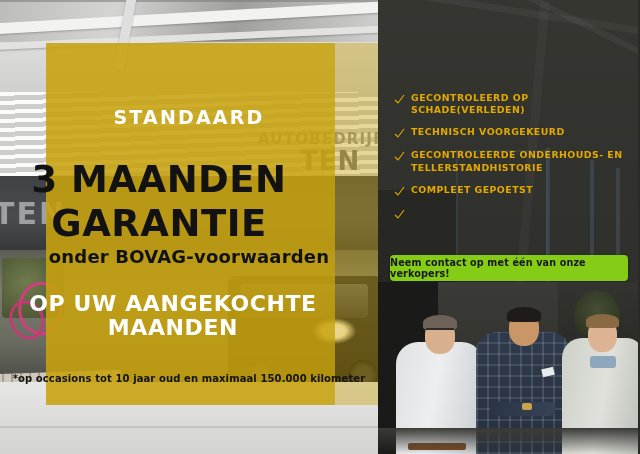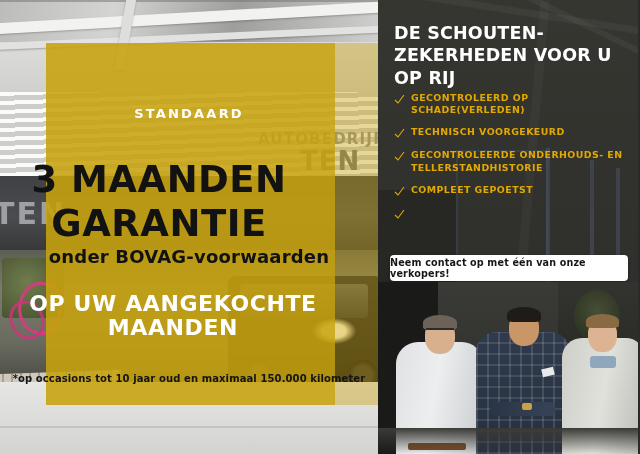--- a/index.html
+++ b/index.html
@@ -76,21 +76,21 @@
 
   
   .yellow-overlay { position:absolute; left:46px; top:43px; width:289px; height:362px;
       background:rgba(199,163,14,.80); }
   .yellow-wide { position:absolute; left:46px; top:43px; width:334px; height:362px;
       background:rgba(199,163,14,.42); }
 
   .left-content { position:absolute; left:0; top:0; width:378px; height:454px; }
 
   .lbl-standaard { position:absolute; left:0; top:106px; width:378px; text-align:center;
-      color:#ffffff; font-weight:700; font-size:13px; letter-spacing:2.2px;
+      color:#ffffff; font-weight:700; font-size:19px; letter-spacing:2.2px;
       font-family:"DejaVu Sans", sans-serif; }
 
   .lbl-big { position:absolute; left:0; width:318px; text-align:center;
       color:#121212; font-weight:700; font-size:37px; letter-spacing:.5px;
       font-family:"DejaVu Sans", sans-serif; line-height:1; }
   .lbl-big.l1 { top:161px; }
   .lbl-big.l2 { top:205px; }
 
   .lbl-bovag { position:absolute; left:0; top:246px; width:378px; text-align:center;
       color:#121212; font-weight:700; font-size:18px; letter-spacing:.2px;
@@ -133,21 +133,21 @@
       font-family:"DejaVu Sans", sans-serif; }
 
   .rp-list { position:absolute; left:16px; top:92px; width:244px; }
   .rp-item { display:flex; align-items:flex-start; gap:6px; margin-bottom:10px; }
   .rp-check { flex:0 0 auto; width:11px; height:11px; margin-top:2px; }
   .rp-check svg { display:block; }
   .rp-text { color:#e2a900; font-weight:700; font-size:9.4px; line-height:1.3;
       letter-spacing:.45px; font-family:"DejaVu Sans", sans-serif; }
 
   .rp-cta { position:absolute; left:12px; top:255px; width:238px; height:26px;
-      background:#ffffff; border-radius:4px; display:flex; align-items:center; justify-content:center;
+      background:#84cc16; border-radius:4px; display:flex; align-items:center; justify-content:center;
       box-shadow:0 1px 3px rgba(0,0,0,.35); cursor:pointer; }
   .rp-cta span { color:#171717; font-weight:700; font-size:9.6px; letter-spacing:.15px;
       font-family:"DejaVu Sans", sans-serif; }
 
   
   .team { position:absolute; left:378px; top:282px; width:262px; height:172px; overflow:hidden;
       background:linear-gradient(180deg,#2c2c2a 0%,#242422 100%); }
   .tm-bg-dark { position:absolute; left:0; top:0; width:60px; height:172px; background:#1a1a19; }
   .tm-bg-wall { position:absolute; left:60px; top:0; width:120px; height:172px;
       background:linear-gradient(180deg,#3a3a37,#2b2b29); }
@@ -261,21 +261,20 @@
     <div class="rp-beam rb1"></div>
     <div class="rp-beam rb2"></div>
     <div class="rp-beam rb3"></div>
     <div class="rp-banner"></div>
     <div class="rp-flag f1"></div>
     <div class="rp-flag f2"></div>
     <div class="rp-flag f3"></div>
     <div class="rp-dark"></div>
     <div class="rp-veil"></div>
 
-    <div class="rp-head">DE SCHOUTEN-ZEKERHEDEN VOOR U OP RIJ</div>
 
     <div class="rp-list">
       <div class="rp-item">
         <span class="rp-check">
           <svg width="11" height="11" viewBox="0 0 11 11">
               <path d="M1 6 L4 9 L10 1" fill="none" stroke="#e2a900" stroke-width="1.1"></path>
             </svg>
         </span>
         <span class="rp-text">GECONTROLEERD OP SCHADE(VERLEDEN)</span>
       </div>

